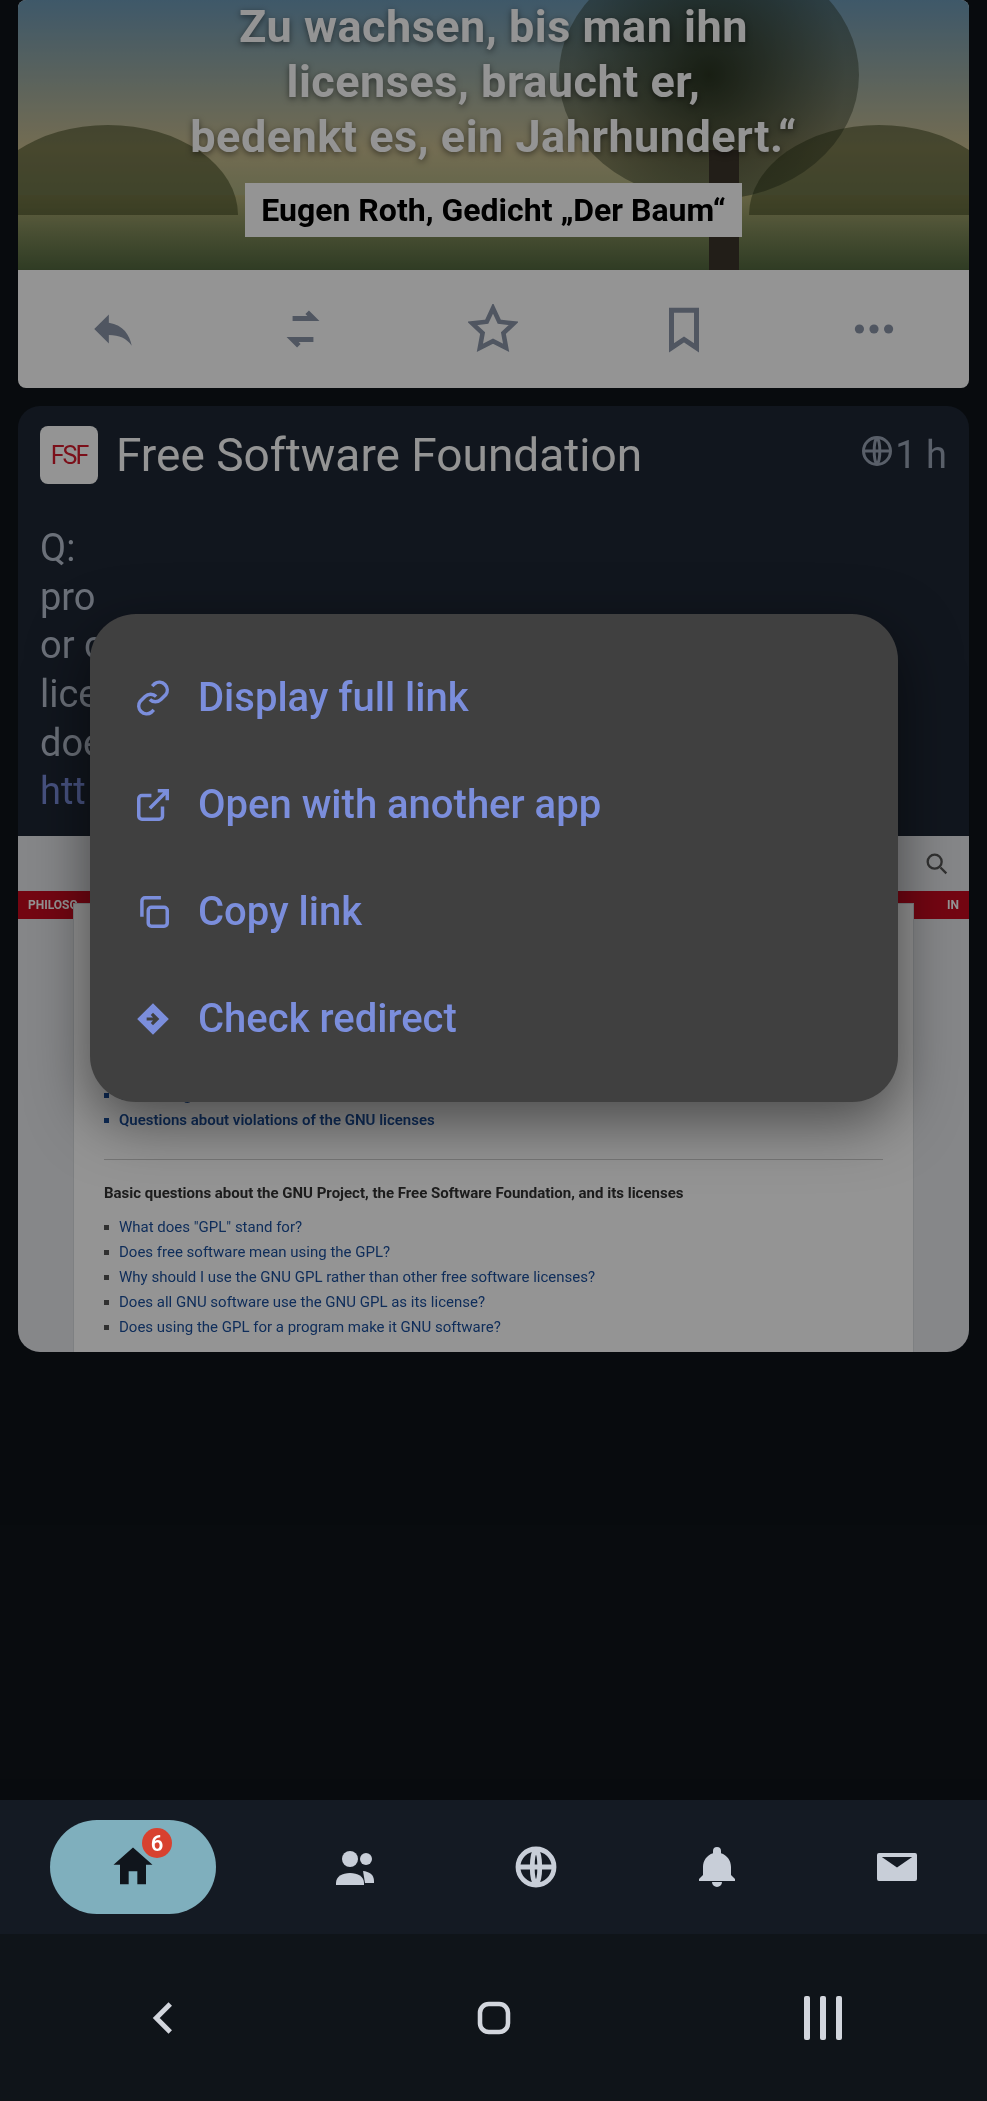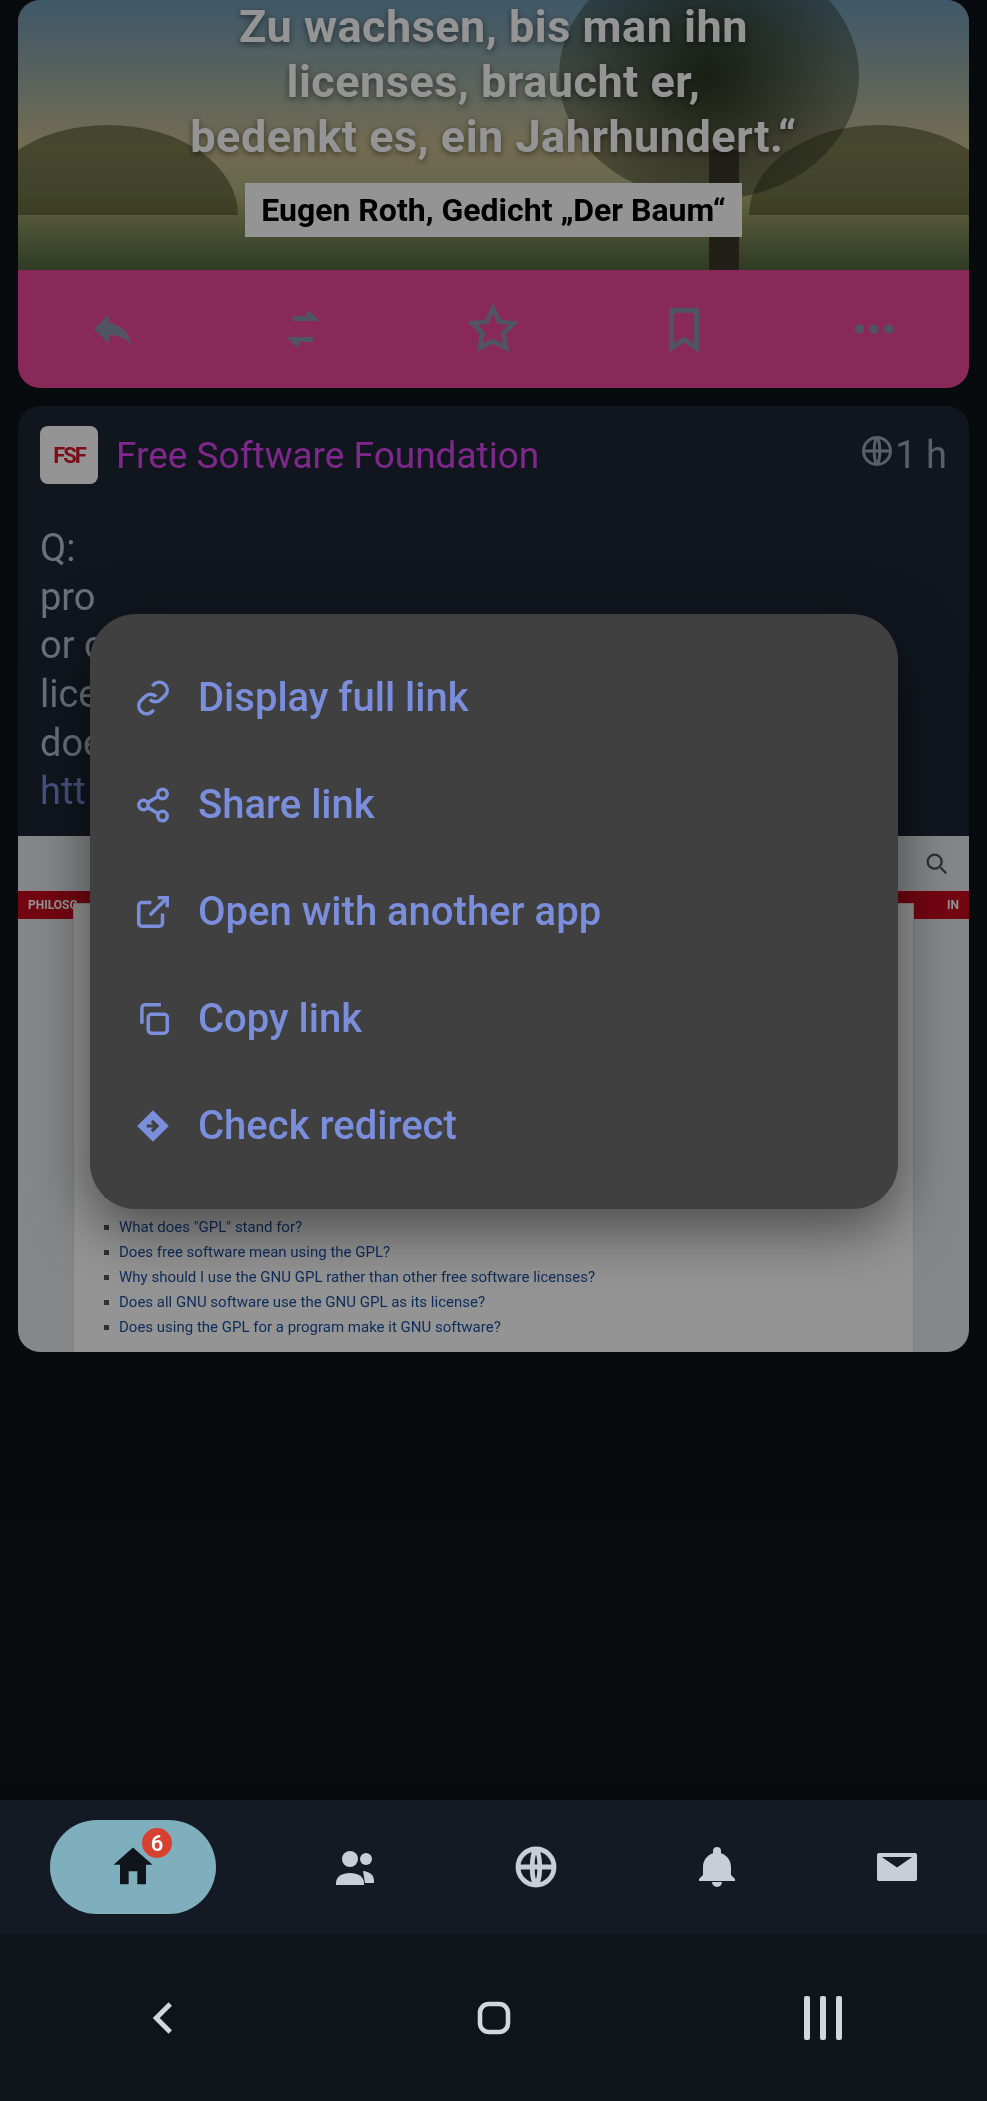--- a/index.html
+++ b/index.html
@@ -16,22 +16,22 @@
   .scrim {
     position: absolute;
     inset: 0;
     background: rgba(0,0,0,0.42);
     z-index: 50;
   }
 
   
   .card {
     margin: 0 18px 18px;
-    background: #ec4899;
-    border-radius: 22px;
+    background: #ffffff;
+    border-radius: 8px;
     overflow: hidden;
   }
   .quote-img {
     position: relative;
     height: 270px;
     background: linear-gradient(to bottom, #6c98b5 0%, #c7bb8e 55%, #7f9d6a 100%);
     overflow: hidden;
     display: flex;
     flex-direction: column;
     align-items: center;
@@ -127,27 +127,27 @@
   }
   .avatar {
     width: 58px;
     height: 58px;
     background: #fff;
     border-radius: 8px;
     display: flex;
     align-items: center;
     justify-content: center;
     color: #d41b2c;
-    font-weight: 700;
-    font-size: 22px;
+    font-weight: 400;
+    font-size: 25px;
     letter-spacing: -2px;
   }
   .author-name {
-    font-size: 37px;
-    color: #d946ef;
+    font-size: 46px;
+    color: #ffffff;
     flex: 1;
   }
   .meta {
     display: flex;
     align-items: center;
     gap: 0;
     font-size: 38px;
     color: #9aa4b5;
   }
   .meta svg { width: 36px; height: 36px; }
@@ -435,29 +435,20 @@
 <div class="popup">
   <div class="popup-item">
     <svg viewBox="0 0 24 24" fill="none" stroke="currentColor" stroke-width="2.2">
         <path d="M10 13a5 5 0 0 0 7 0l3-3a5 5 0 0 0-7-7l-1.5 1.5"></path>
         <path d="M14 11a5 5 0 0 0-7 0l-3 3a5 5 0 0 0 7 7l1.5-1.5"></path>
       </svg>
     <span>Display full link</span>
   </div>
   <div class="popup-item">
     <svg viewBox="0 0 24 24" fill="none" stroke="currentColor" stroke-width="2.2">
-        <circle cx="18" cy="5" r="3"></circle>
-        <circle cx="6" cy="12" r="3"></circle>
-        <circle cx="18" cy="19" r="3"></circle>
-        <path d="M8.6 10.5l6.8-4M8.6 13.5l6.8 4"></path>
-      </svg>
-    <span>Share link</span>
-  </div>
-  <div class="popup-item">
-    <svg viewBox="0 0 24 24" fill="none" stroke="currentColor" stroke-width="2.2">
         <path d="M18 13v6a2 2 0 0 1-2 2H5a2 2 0 0 1-2-2V8a2 2 0 0 1 2-2h6"></path>
         <path d="M15 3h6v6M10 14L21 3"></path>
       </svg>
     <span>Open with another app</span>
   </div>
   <div class="popup-item">
     <svg viewBox="0 0 24 24" fill="none" stroke="currentColor" stroke-width="2.2">
         <rect x="9" y="9" width="12" height="12" rx="2"></rect>
         <path d="M5 15V5a2 2 0 0 1 2-2h10"></path>
       </svg>

